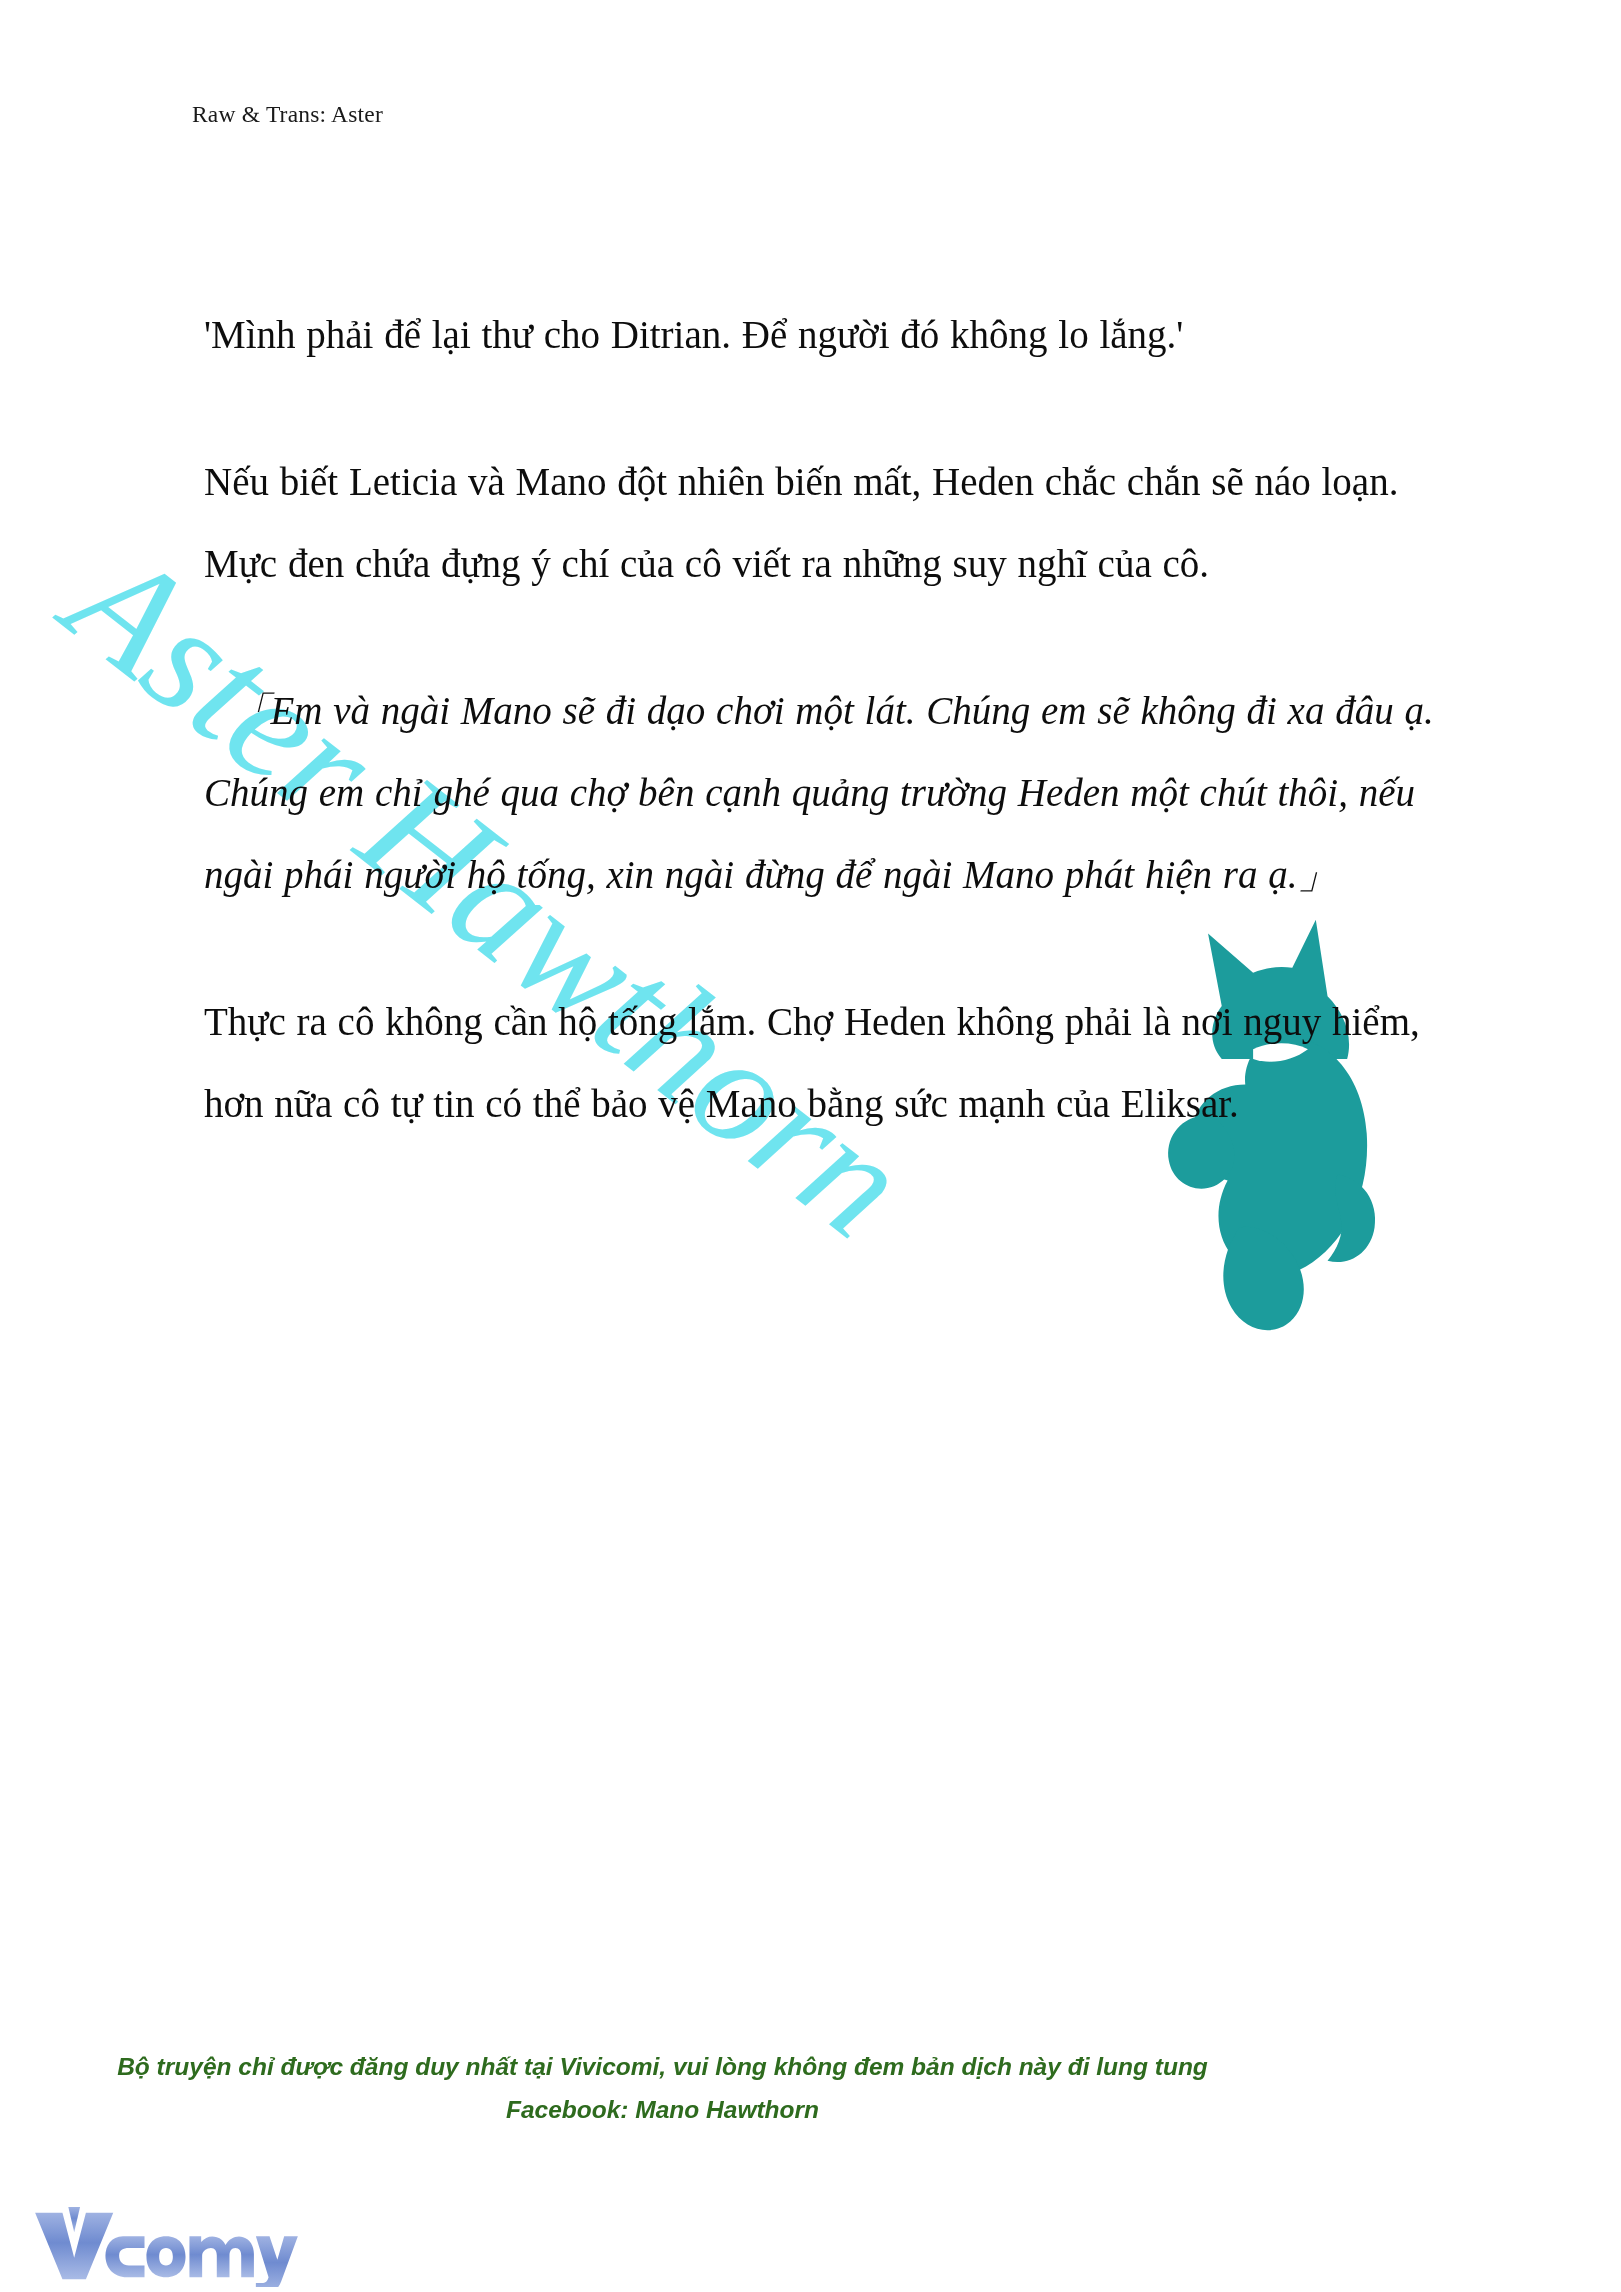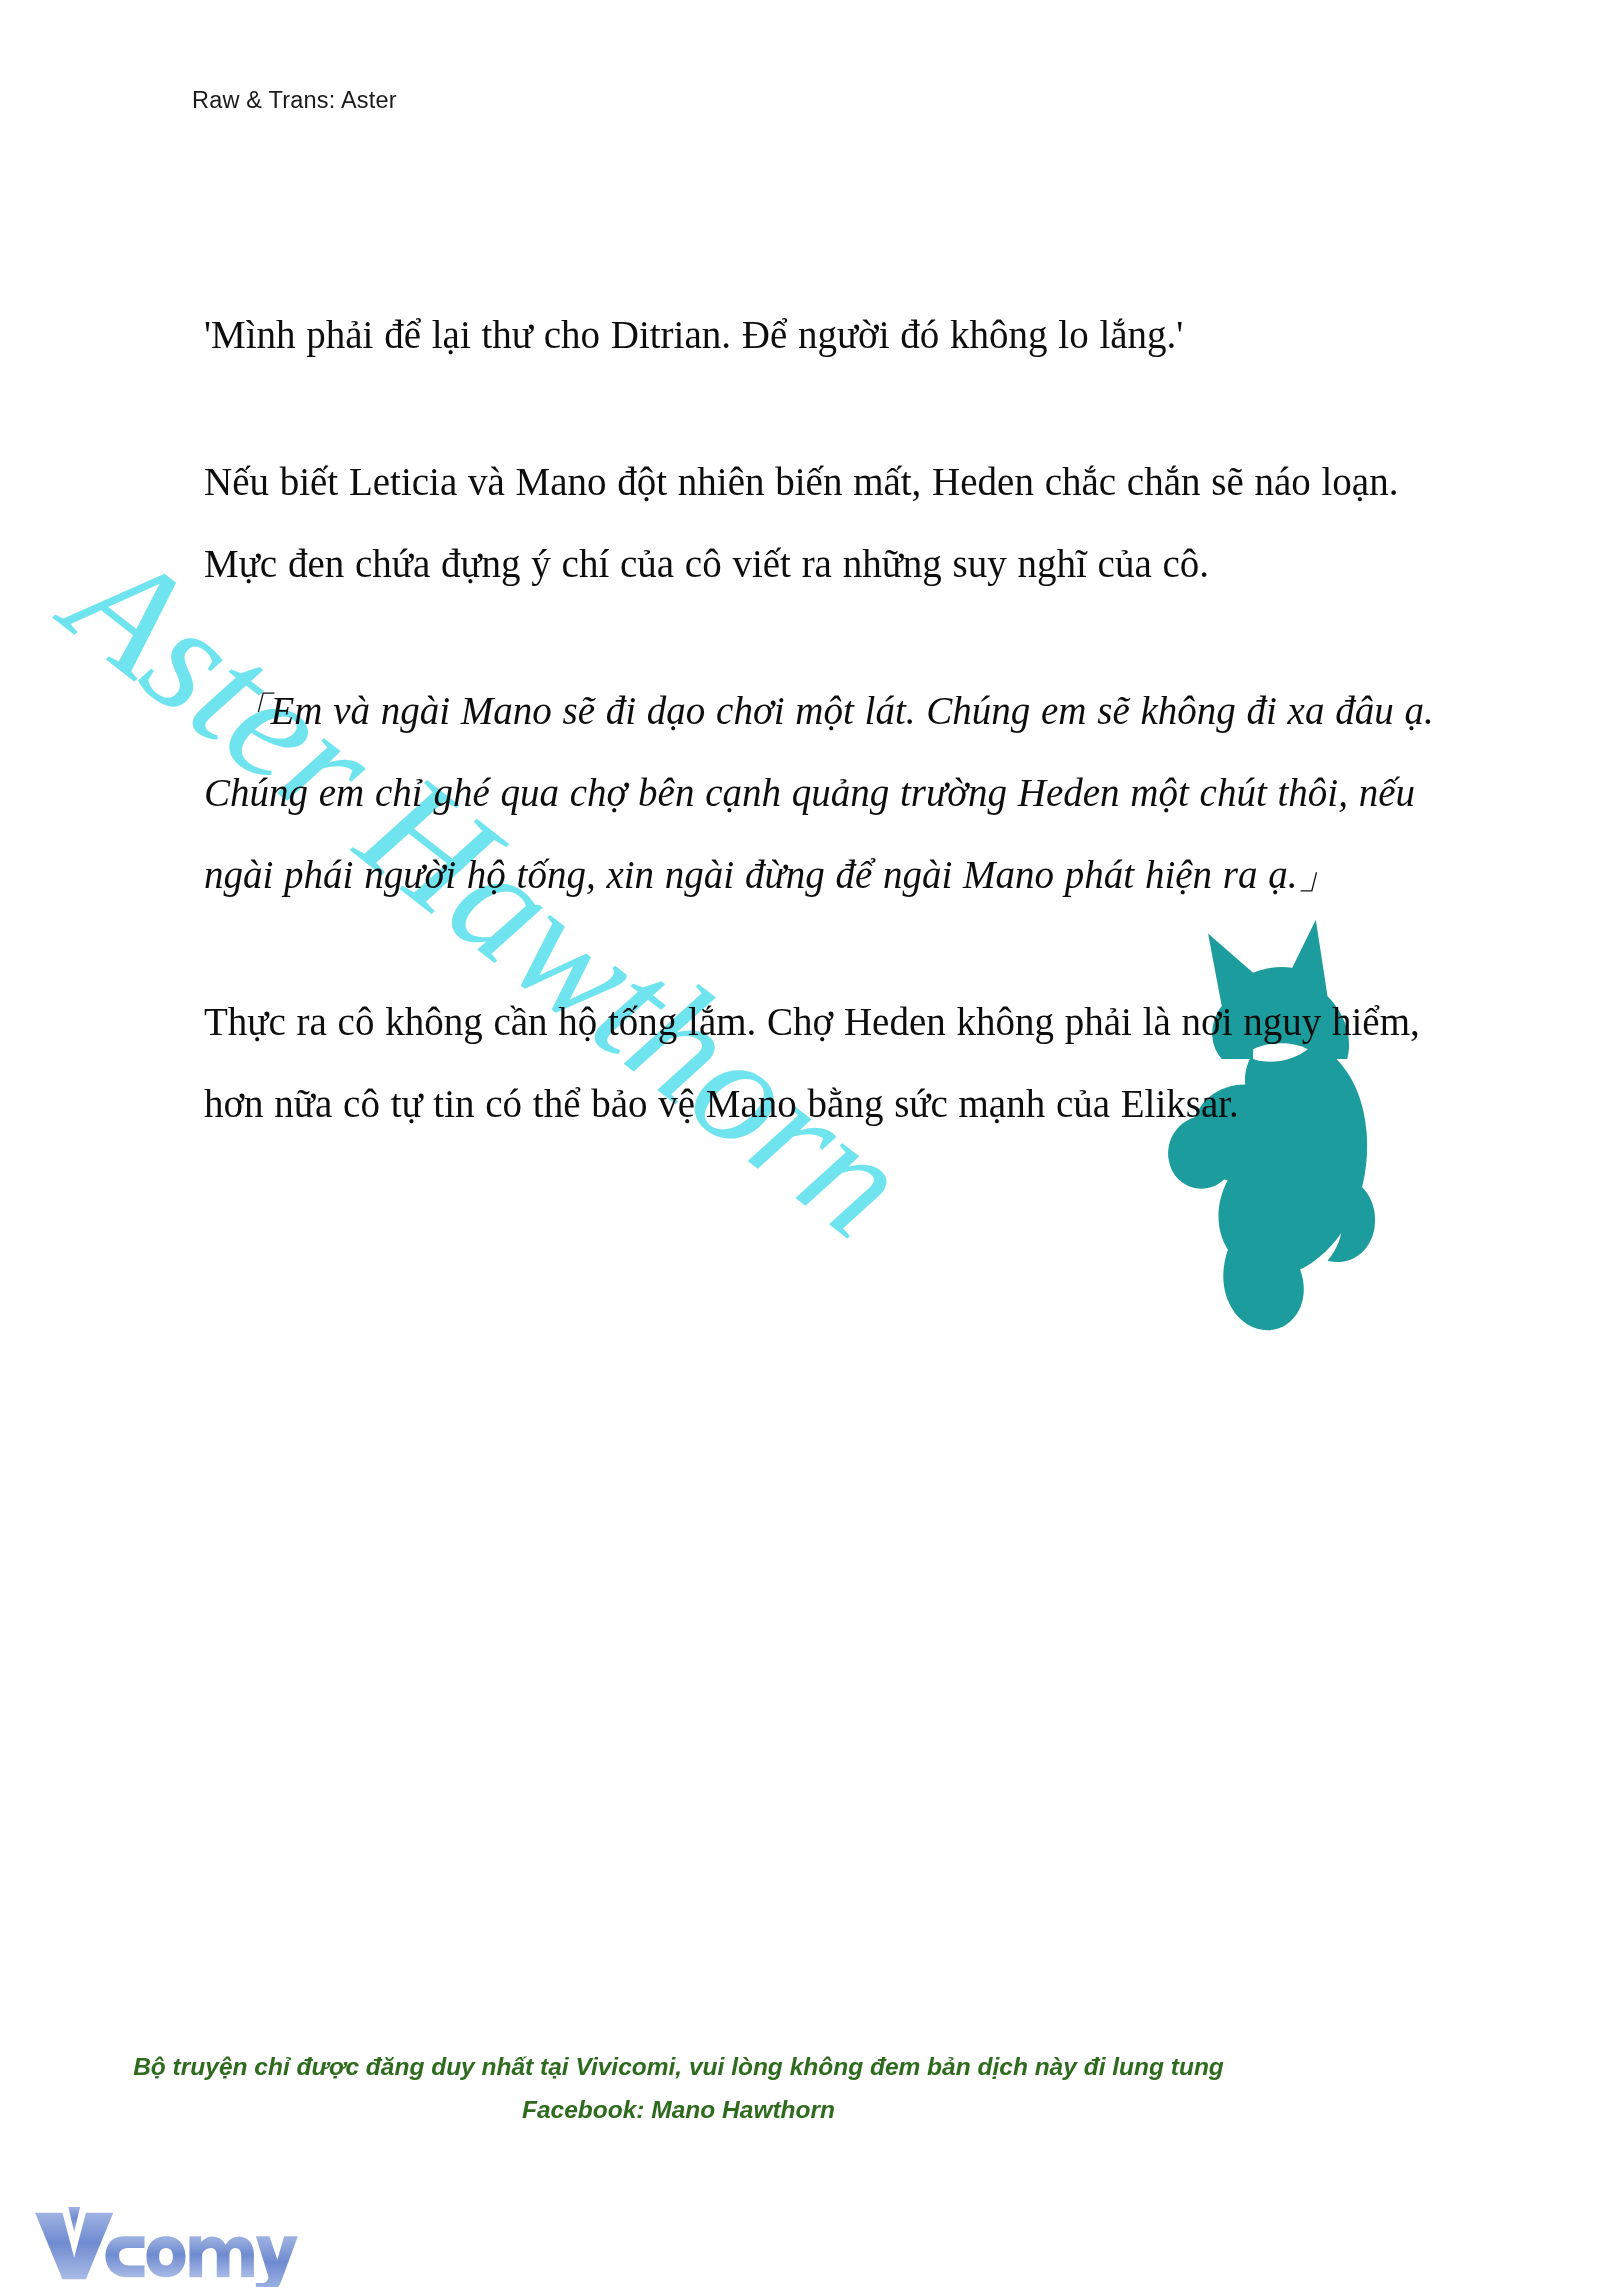--- a/index.html
+++ b/index.html
@@ -13,22 +13,22 @@
     height: 2293px;
     background: #ffffff;
     overflow: hidden;
     font-family: "Liberation Serif", "DejaVu Serif", serif;
   }
 
   
   .doc-header {
     position: absolute;
     left: 192px;
-    top: 87px;
-    font-family: Liberation Sans, sans-serif;
+    top: 101px;
+    font-family: Liberation Serif, serif;
     font-size: 23.5px;
     color: #1a1a1a;
     letter-spacing: 0.2px;
     white-space: nowrap;
   }
 
   
   .body-col {
     position: absolute;
     left: 192px;
@@ -75,21 +75,21 @@
     width: 304px;
     height: 431px;
     z-index: 2;
     pointer-events: none;
   }
   .wm-cat svg { width: 100%; height: 100%; display: block; }
 
   
   .footer-note {
     position: absolute;
-    left: 16px;
+    left: 0;
     top: 2045px;
     width: 1325px;
     text-align: center;
     z-index: 4;
   }
   .footer-note .fline {
     font-family: "Liberation Sans", "DejaVu Sans", sans-serif;
     font-weight: bold;
     font-style: italic;
     font-size: 24.5px;

